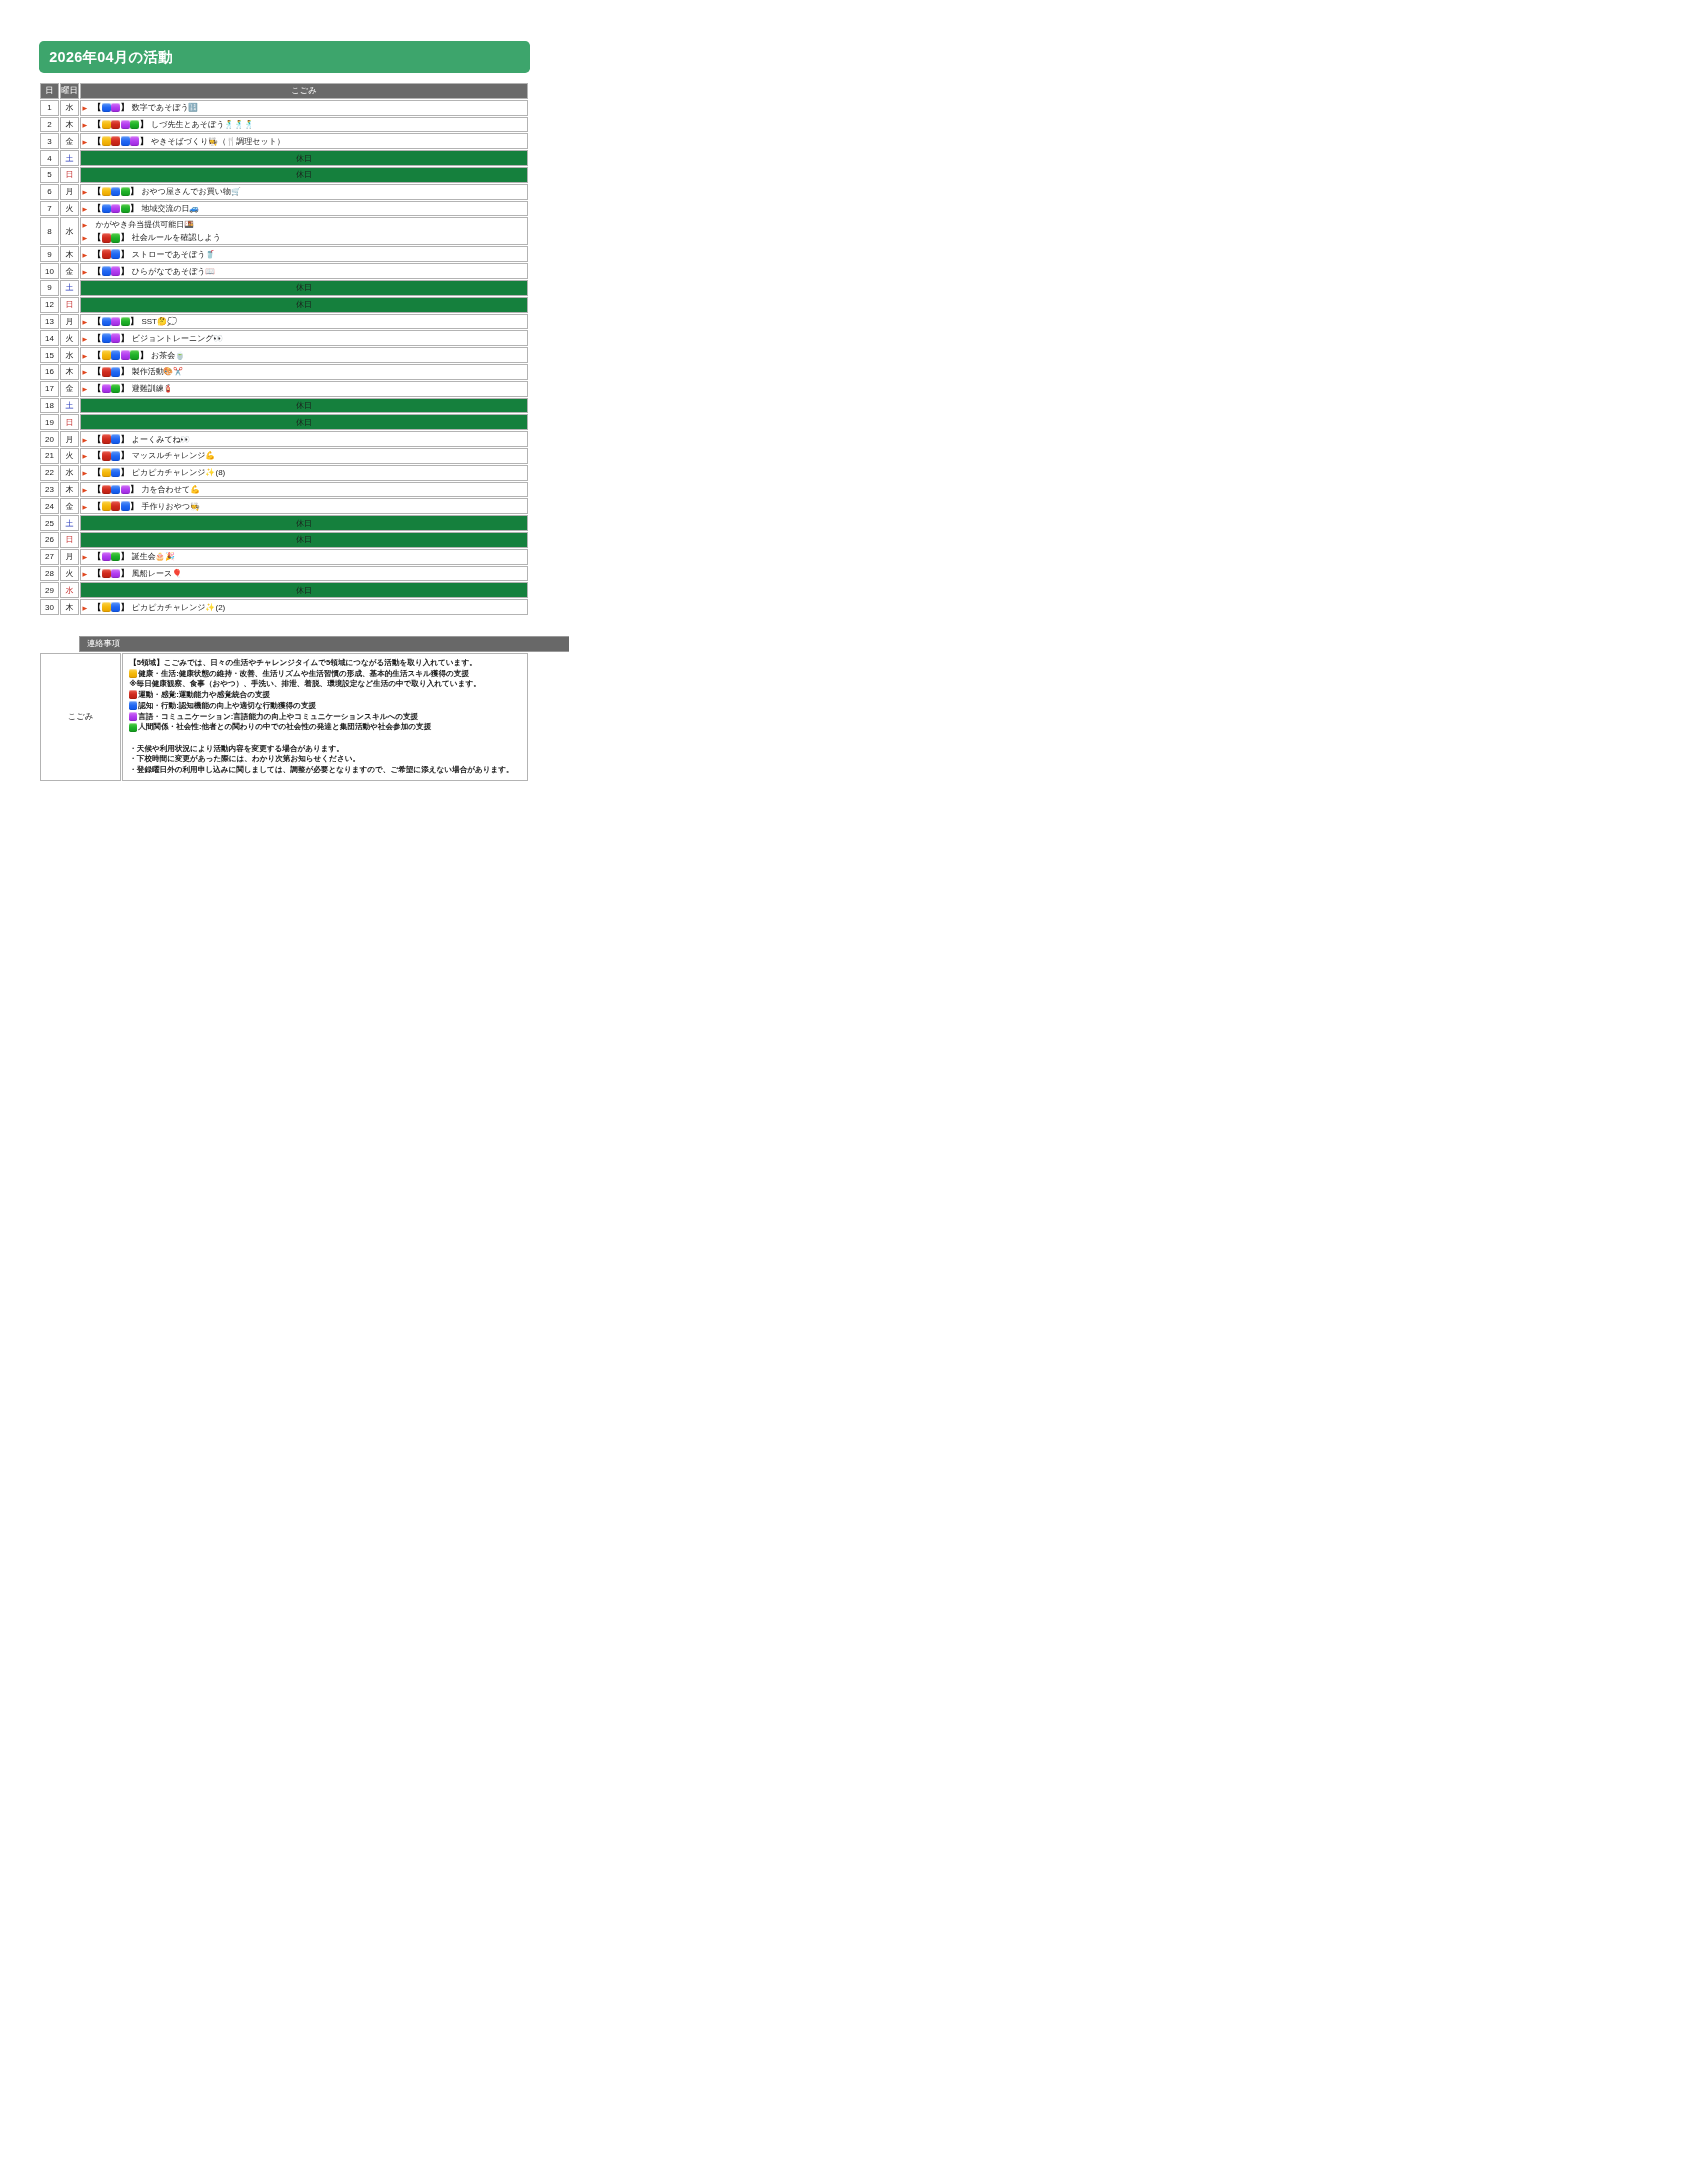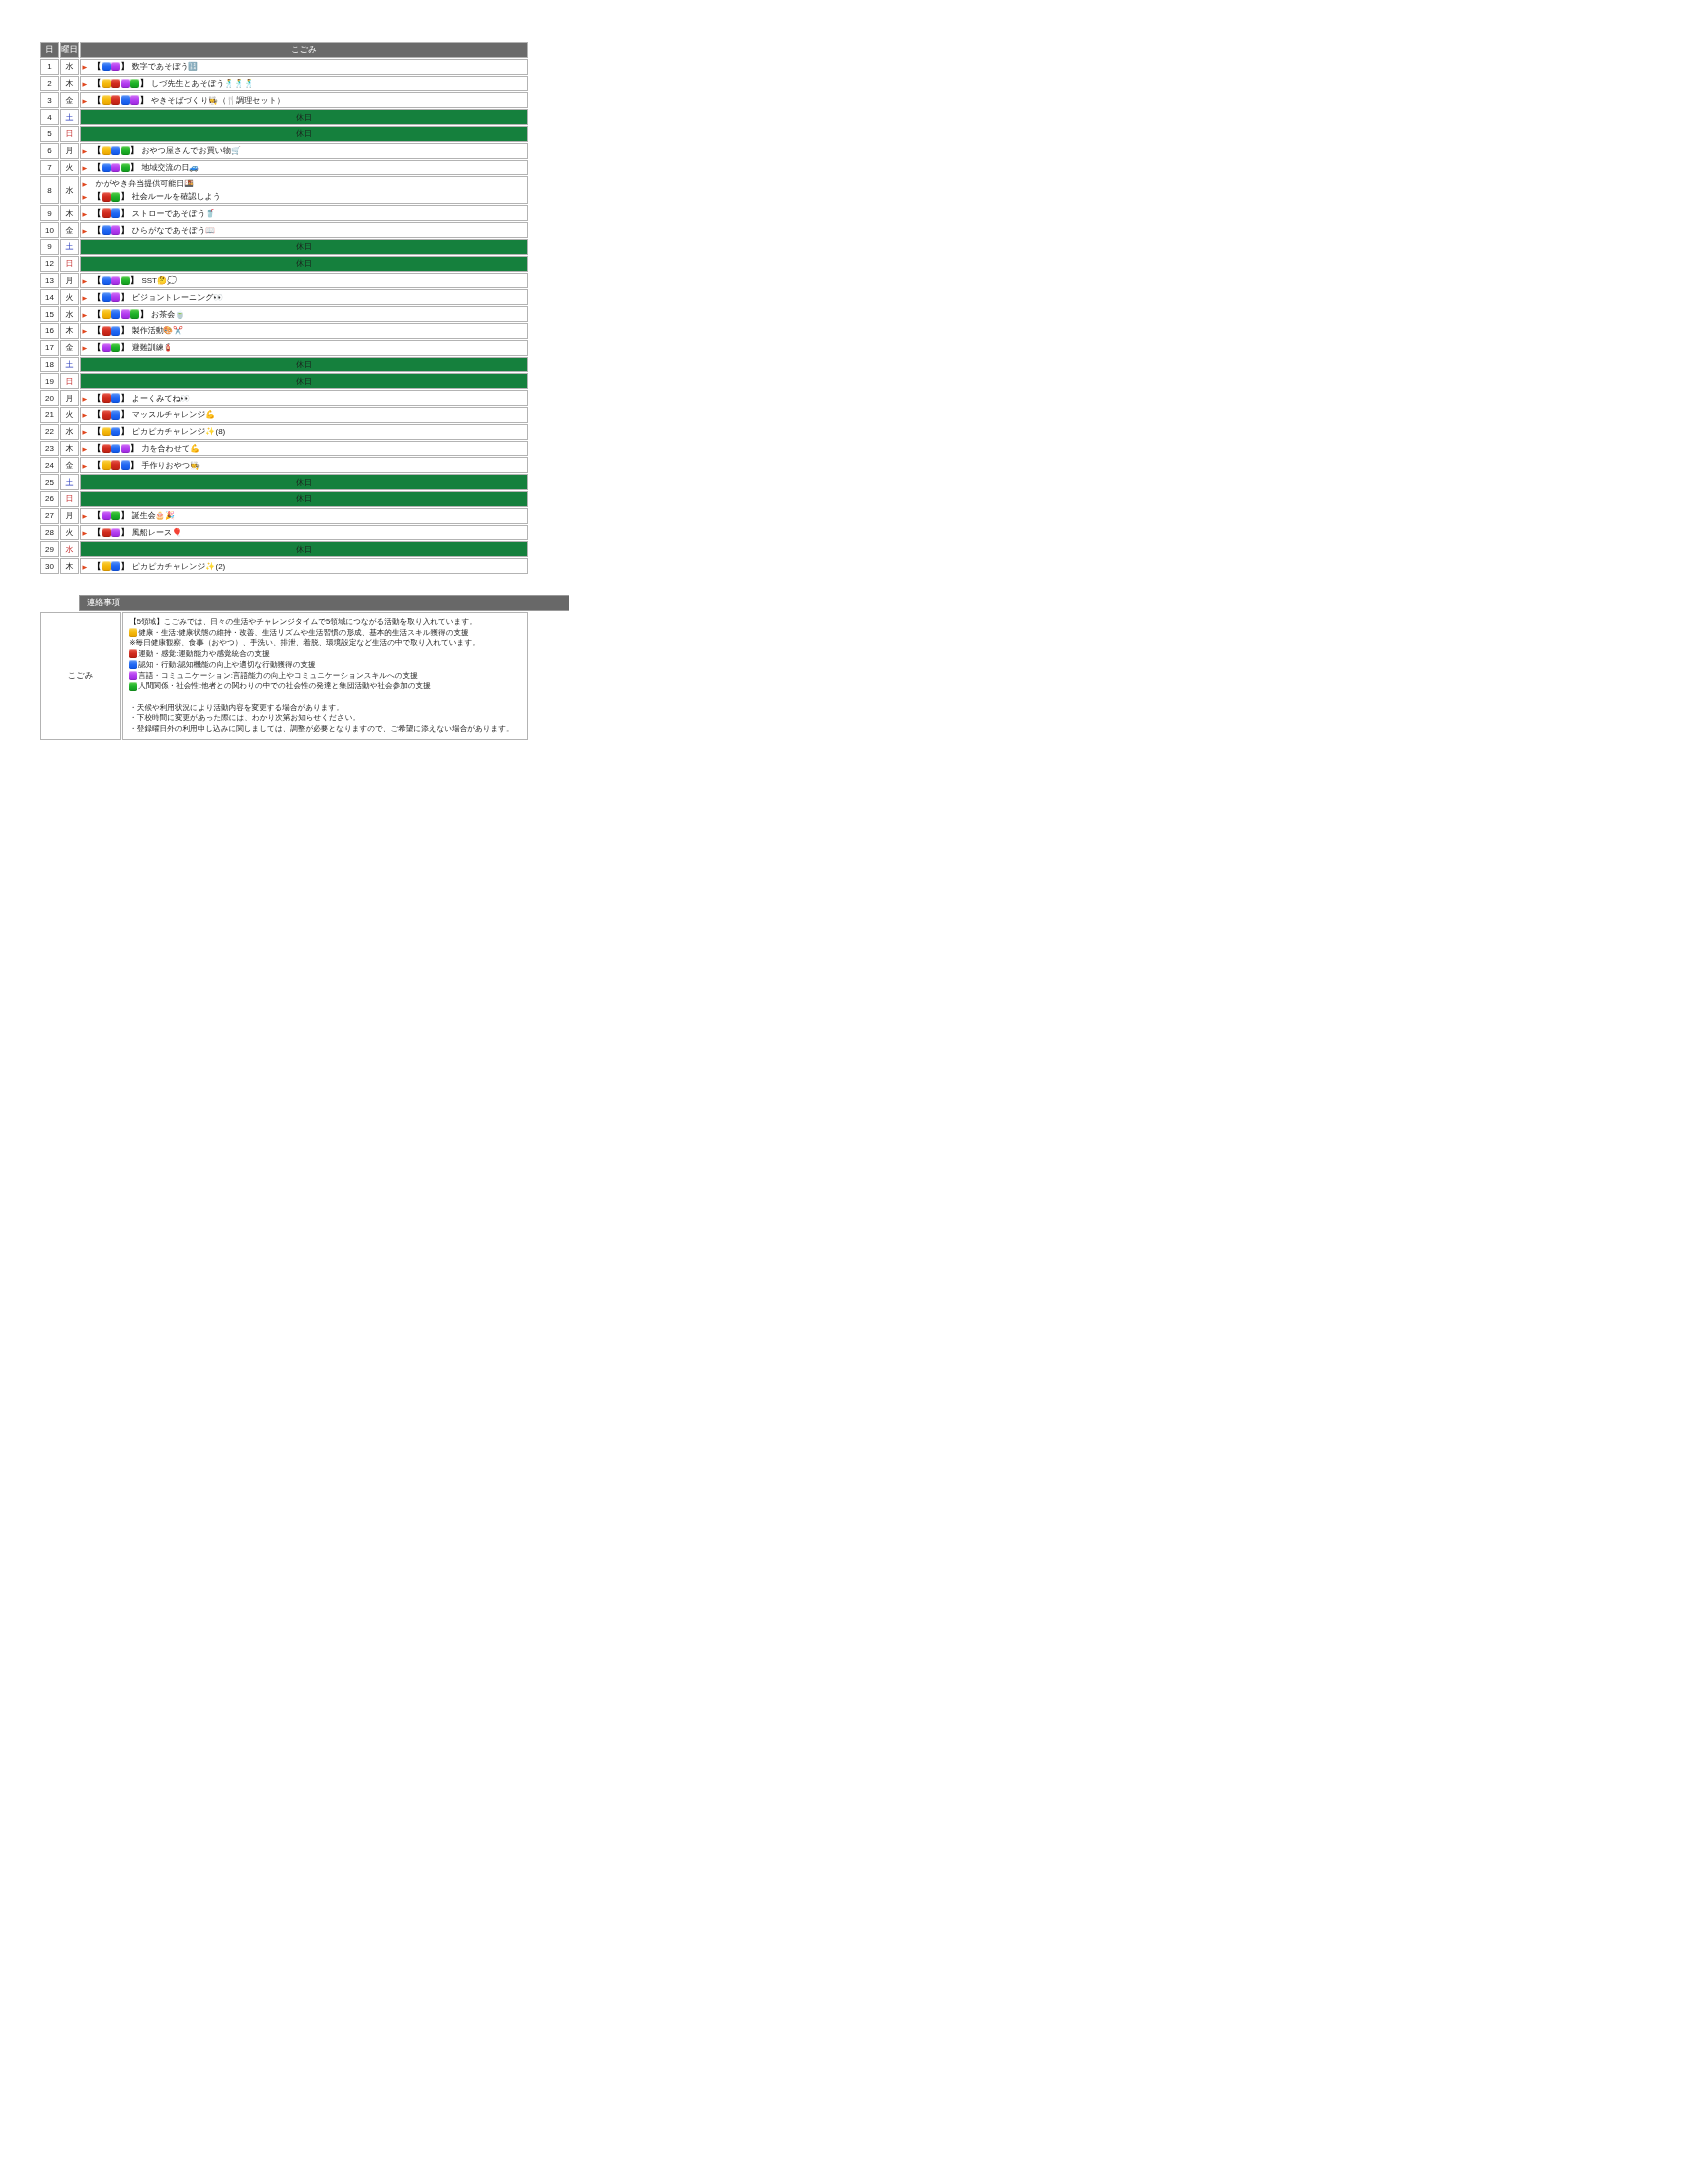--- a/index.html
+++ b/index.html
@@ -76,33 +76,36 @@
     width:475px;
     margin-left:40px;
   }
   table.notes-table{
     border-collapse:separate;border-spacing:1.4px;
     width:490px;table-layout:fixed;
   }
   table.notes-table td{border:0.7px solid #b3b3b3;background:#fff;vertical-align:middle;}
   td.notes-left{width:77px;text-align:center;font-size:8.3px;}
   td.notes-right{padding:4.1px 6.2px;font-size:7.6px;line-height:1.42;vertical-align:top;}
-  .note-line{min-height:10.3px;}
+  .note-line{min-height:10.3px;font-weight:bold;}
   .legend-sq{
     display:inline-block;width:8.3px;height:9px;border-radius:1.7px;
     vertical-align:-2.1px;margin-right:0.7px;
     box-shadow:inset 0 0.7px 0.7px rgba(255,255,255,.55), inset 0 -0.7px 0.7px rgba(0,0,0,.15);
   }
   .blank-line{height:10.3px;}
 </style>
 </head>
 <body>
 
 <div class="page">
 
+  <header class="banner" style="background: rgb(61, 165, 108);">
+    <h1>2026年04月の活動</h1>
+  </header>
 
   <table class="cal">
     <colgroup>
         <col class="c1">
         <col class="c2">
         <col class="c3">
       </colgroup>
     <thead>
       <tr>
         <th>日</th>

